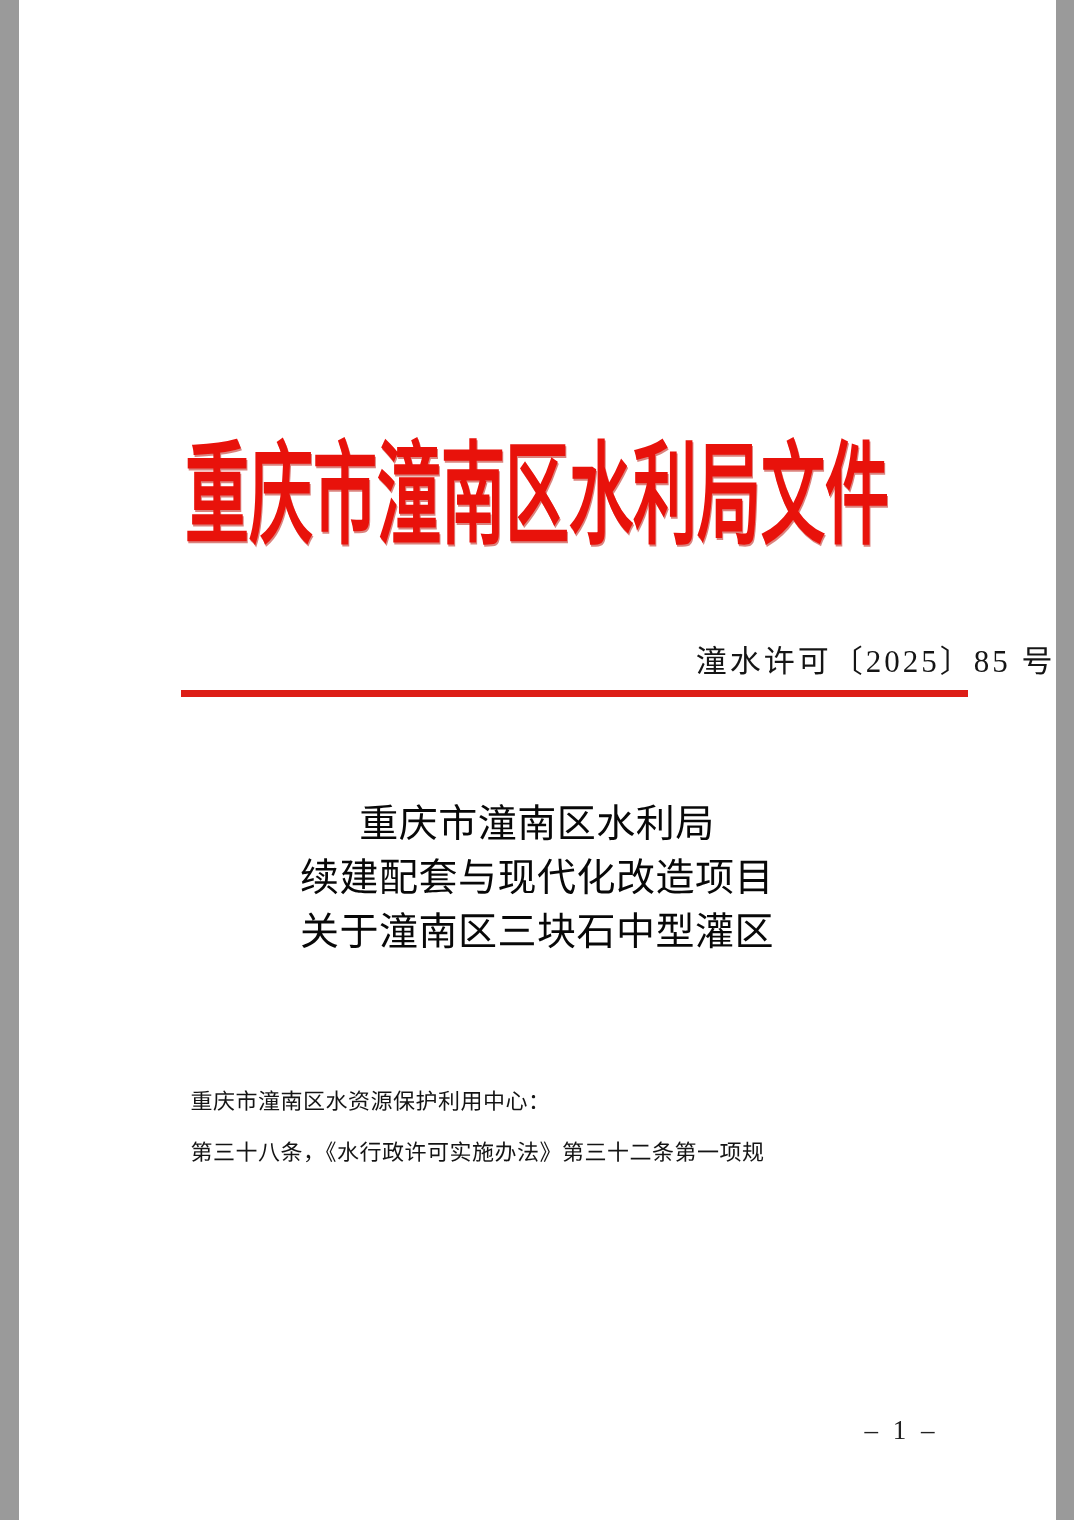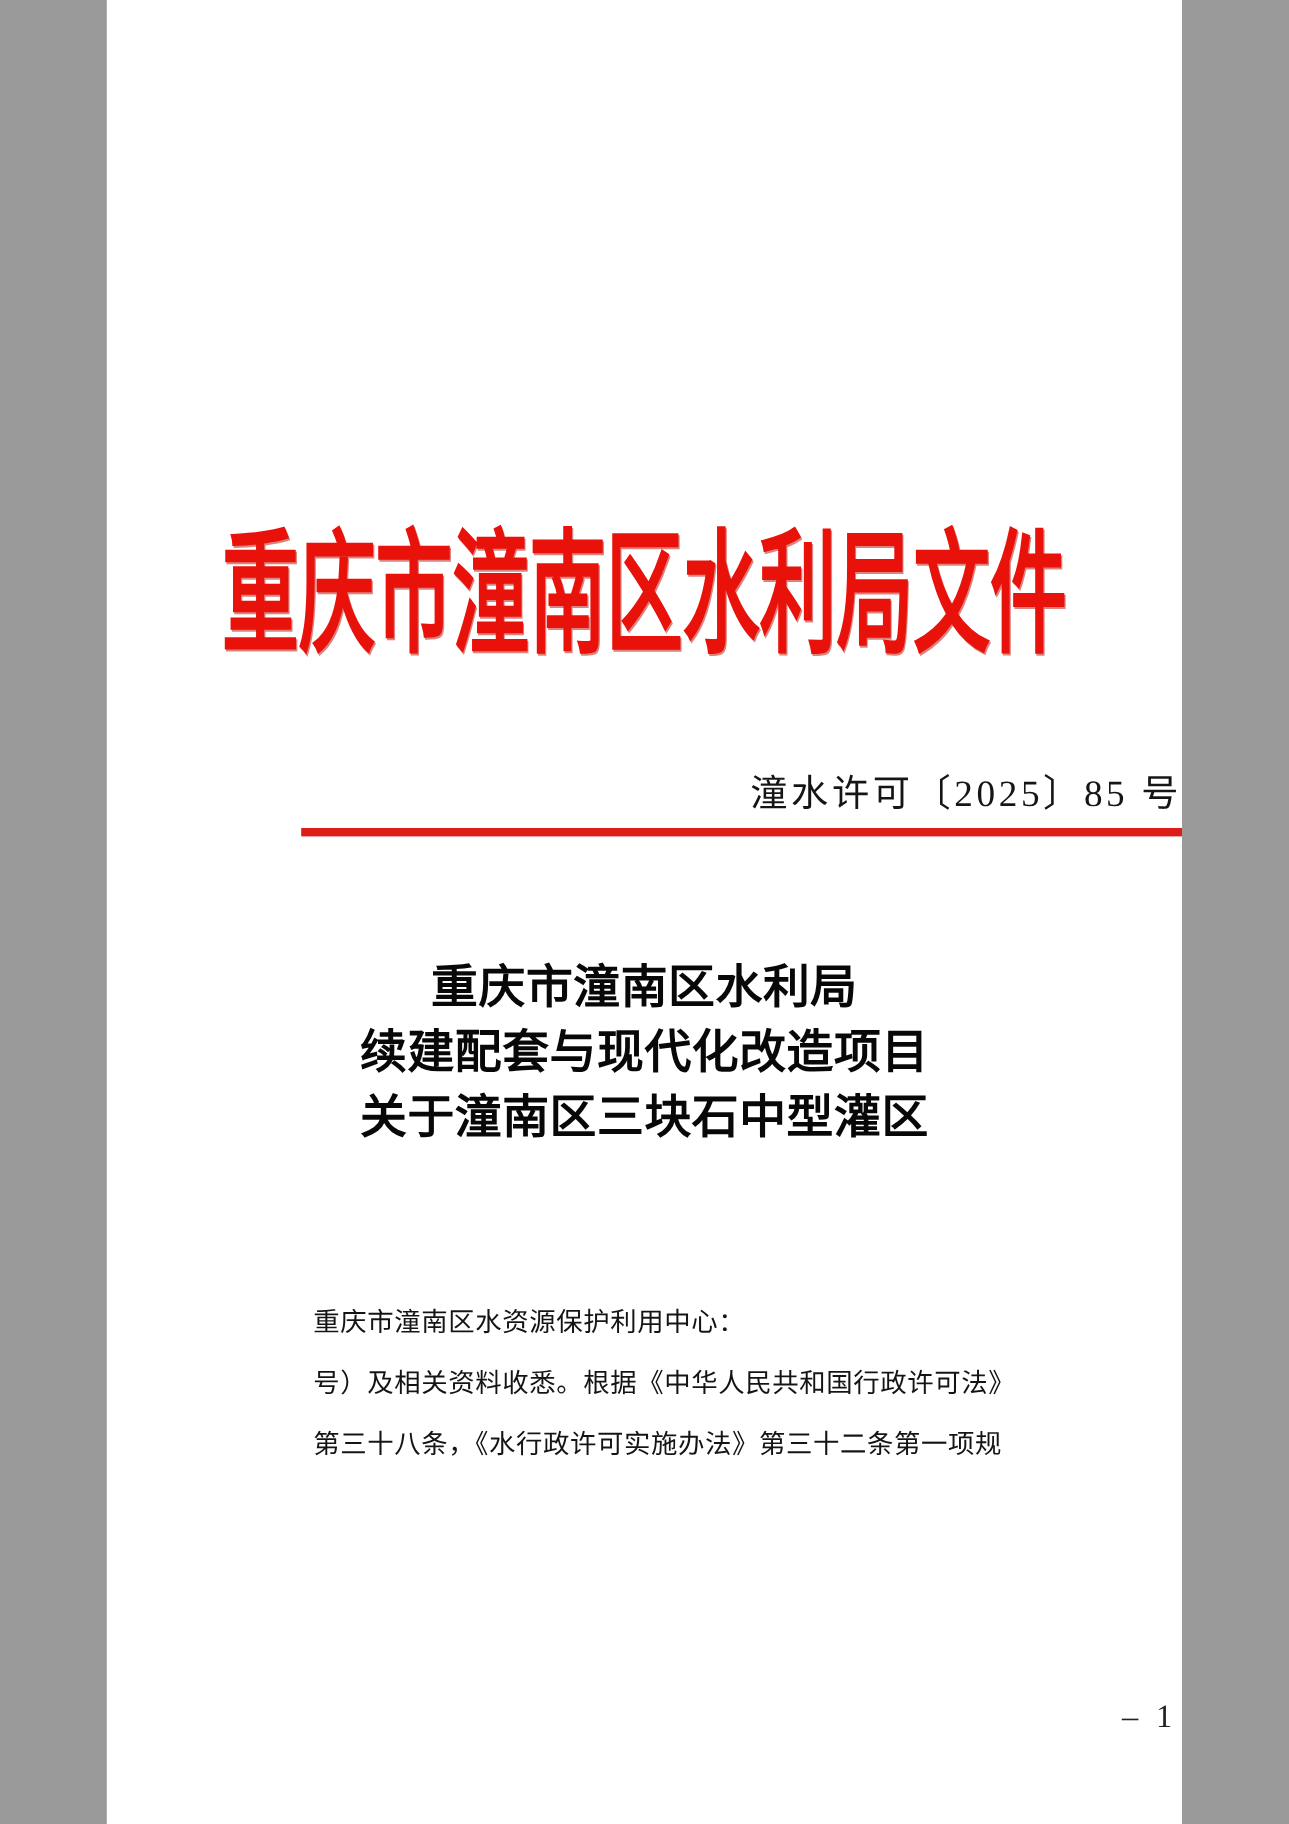--- a/index.html
+++ b/index.html
@@ -4,21 +4,21 @@
 <title>重庆市潼南区水利局文件</title>
 <style>
   html, body {
     margin: 0;
     padding: 0;
     background: #9a9a9a;
     font-family: "Liberation Serif", serif;
   }
   .page {
     position: relative;
-    width: 896px;
+    width: 1037px;
     height: 1520px;
     margin: 0 auto;
     background: #ffffff;
     overflow: hidden;
     color: #1a1a1a;
   }
   
   .red-title {
     position: absolute;
     left: 0;
@@ -59,21 +59,21 @@
   }
   
   .doc-title {
     position: absolute;
     left: 0;
     right: 0;
     top: 797px;
     text-align: center;
     font-size: 39px;
     line-height: 54px;
-    font-weight: bold;
+    font-weight: normal;
     letter-spacing: 0.5px;
     color: #080808;
   }
   .doc-title .title-line {
     white-space: nowrap;
   }
   
   .body-text {
     position: absolute;
     left: 172px;
@@ -115,19 +115,18 @@
   <div class="red-line"></div>
 
   <div class="doc-title">
     <div class="title-line">重庆市潼南区水利局</div>
     <div class="title-line">续建配套与现代化改造项目</div>
     <div class="title-line">关于潼南区三块石中型灌区</div>
   </div>
 
   <div class="body-text">
     <div class="body-line">重庆市潼南区水资源保护利用中心：</div>
-    <div class="body-line">号）及相关资料收悉。根据《中华人民共和国行政许可法》</div>
     <div class="body-line">第三十八条，《水行政许可实施办法》第三十二条第一项规</div>
   </div>
 
   <div class="page-number">– 1 –</div>
 
 </div>
 
 </body></html>

